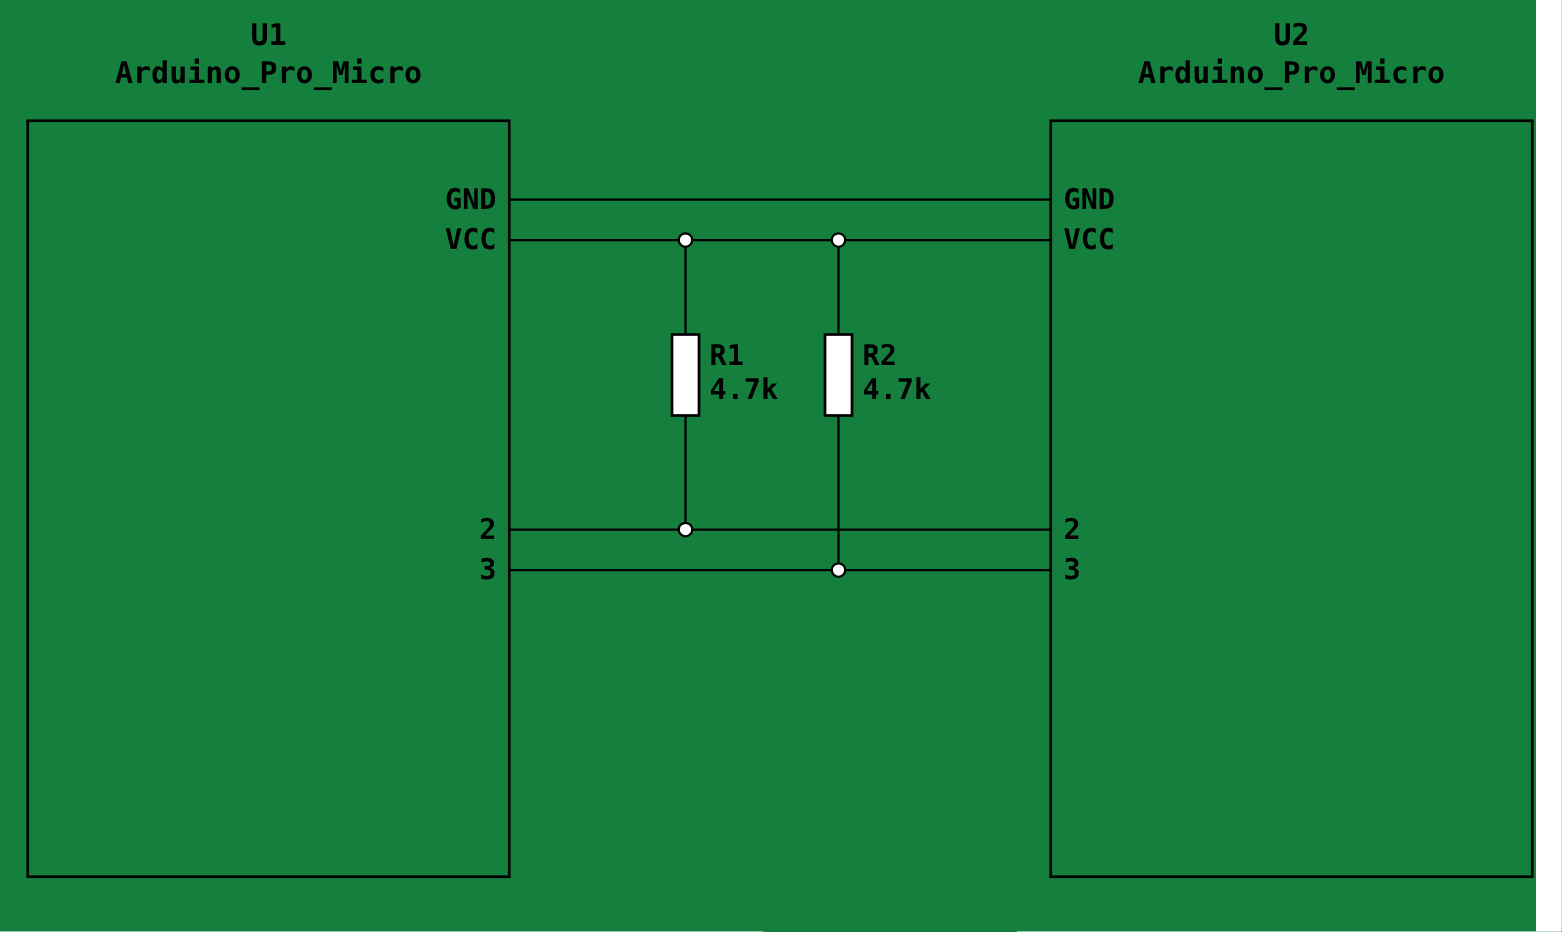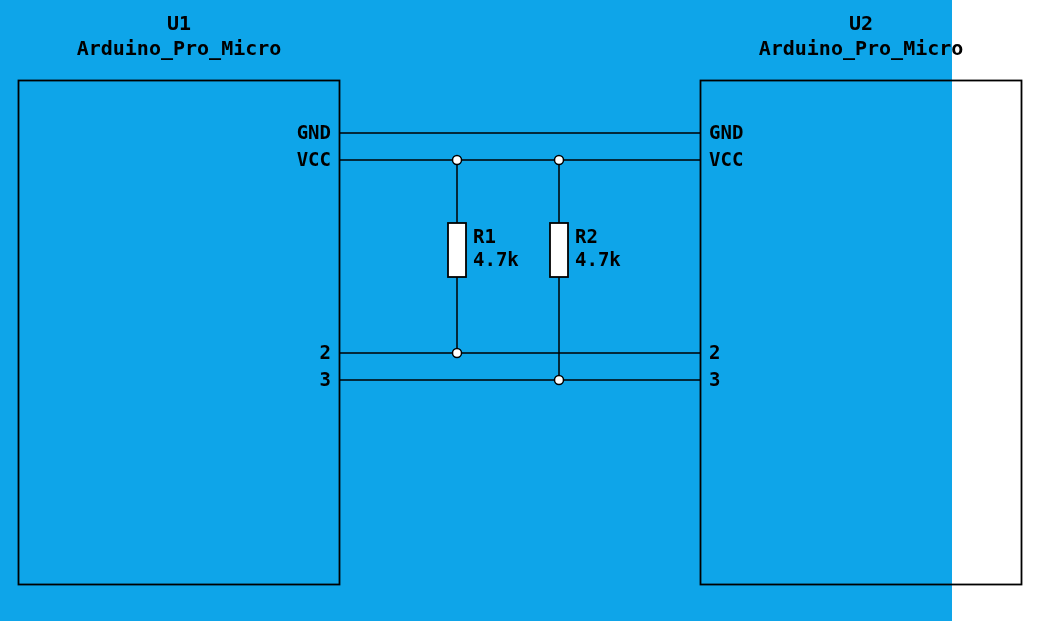--- a/index.html
+++ b/index.html
@@ -6,23 +6,23 @@
       margin: 0;
       padding: 0;
       background: #ffffff;
       width: 1041px;
       height: 621px;
       overflow: hidden;
       font-family: "DejaVu Sans Mono", monospace;
     }
     .schematic-canvas {
       position: relative;
-      width: 952px;
+      width: 1024px;
       height: 621px;
-      background: #0ea5e9;
+      background: #15803d;
     }
     svg text {
       font-family: "DejaVu Sans Mono", monospace;
       font-weight: bold;
       fill: #000000;
     }
     .ref-text, .value-text { font-size: 20px; }
     .pin-text { font-size: 19px; }
     .res-text { font-size: 19px; }
   </style>

